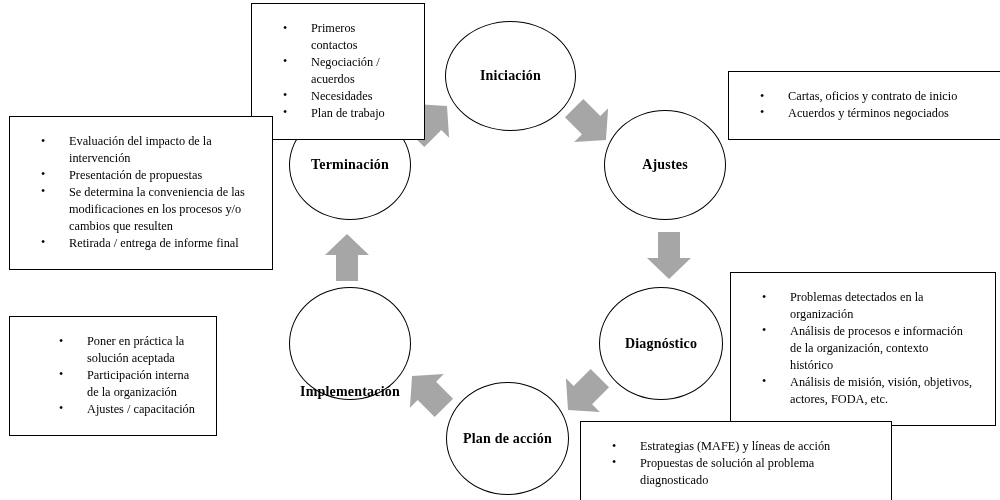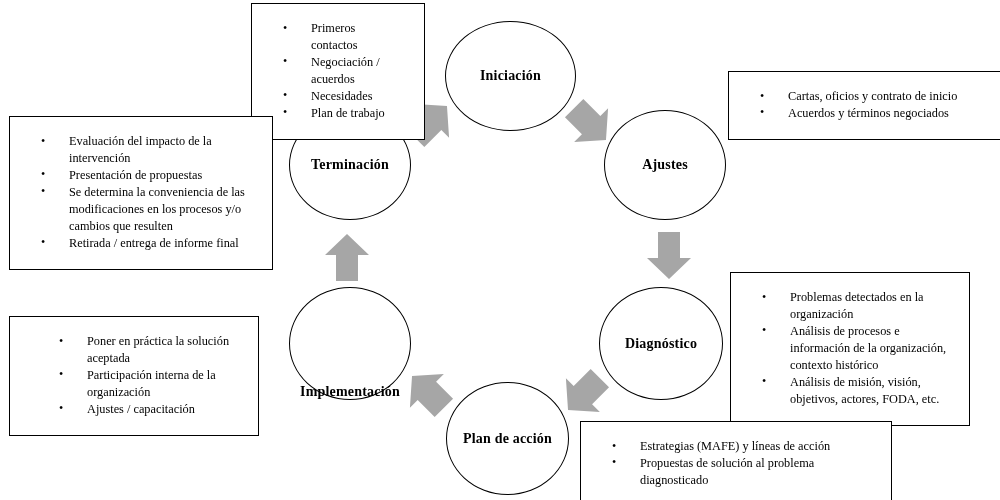--- a/index.html
+++ b/index.html
@@ -76,23 +76,23 @@
     content: "\2022";
     position: absolute;
     left: 10px;
     top: -0.5px;
     font-size: 12px;
     line-height: 1.38;
   }
 
   #callout-iniciacion     { left: 251px; top: 3px;   width: 174px; }
   #callout-contrato       { left: 728px; top: 71px;  width: 298px; }
-  #callout-diagnostico    { left: 730px; top: 272px; width: 240px; }
+  #callout-diagnostico    { left: 730px; top: 272px; width: 266px; }
   #callout-plan           { left: 580px; top: 421px; width: 312px; }
-  #callout-implementacion { left: 9px;   top: 316px; width: 250px; padding-left: 28px; }
+  #callout-implementacion { left: 9px;   top: 316px; width: 208px; padding-left: 28px; }
   #callout-terminacion    { left: 9px;   top: 116px; width: 264px; }
 
   
   #arrow-layer {
     position: absolute;
     left: 0; top: 0;
     width: 1000px;
     height: 500px;
     z-index: 2;
   }

